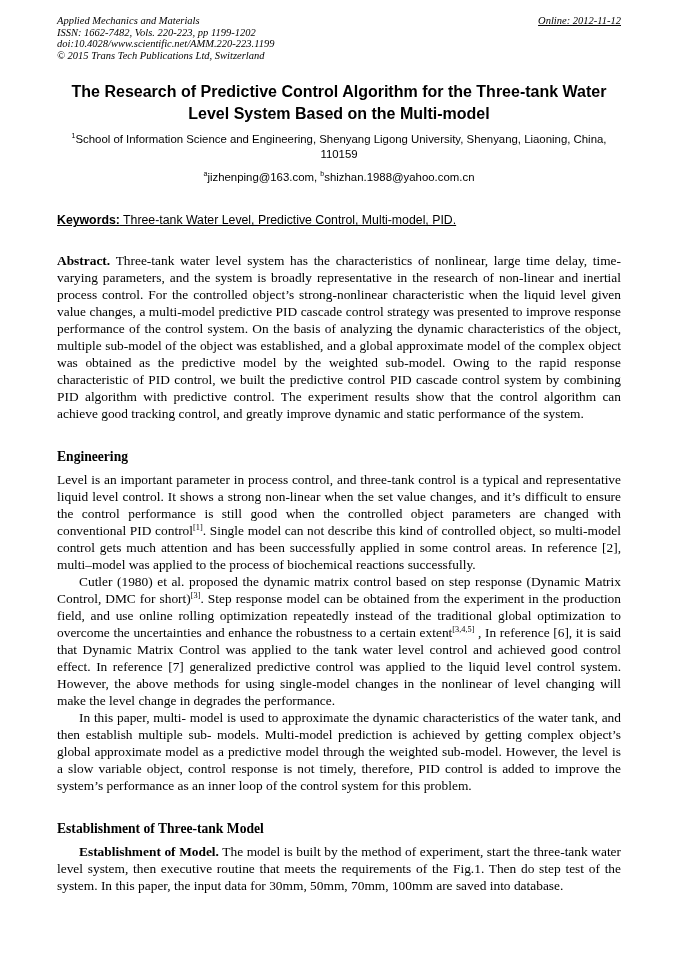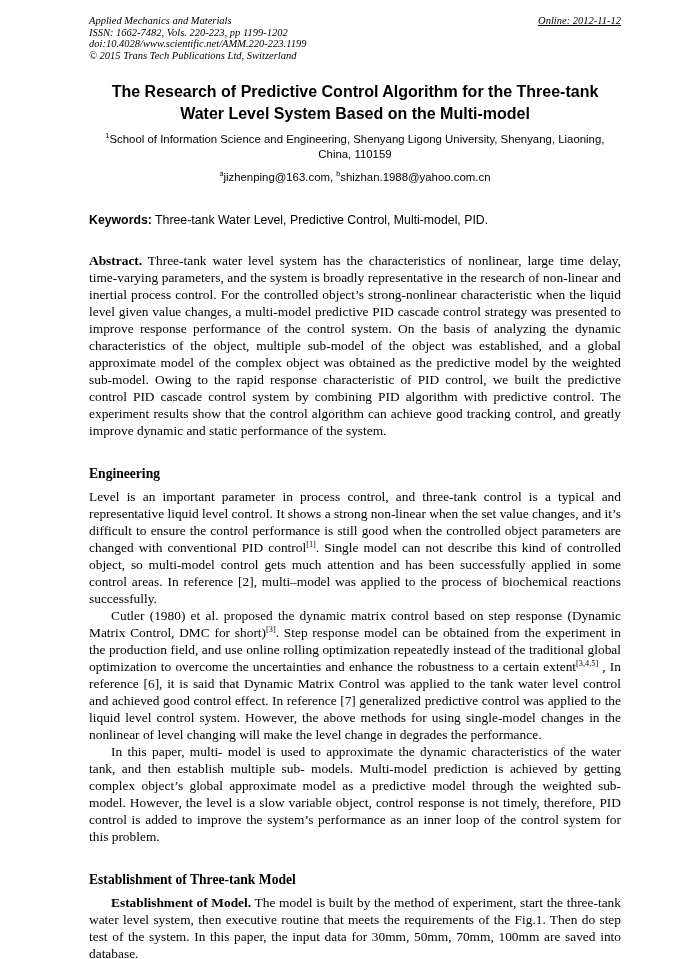--- a/index.html
+++ b/index.html
@@ -7,21 +7,21 @@
     padding: 0;
     background: #ffffff;
     width: 678px;
     height: 959px;
     overflow: hidden;
   }
   .page {
     box-sizing: border-box;
     width: 678px;
     height: 959px;
-    padding: 15px 57px 0 89px;
+    padding: 15px 57px 0 57px;
     color: #000000;
     background: #ffffff;
   }
   
   .jheader {
     display: flex;
     justify-content: space-between;
     align-items: flex-start;
     font: italic 10.5px/11.6px "Liberation Serif", serif;
   }
@@ -49,20 +49,21 @@
   }
   .emails {
     margin-top: 9px;
     text-align: center;
     font: 11.4px/15px "Liberation Sans", sans-serif;
   }
   
   .keywords {
     margin-top: 27px;
     font: 12.3px/16px "Liberation Sans", sans-serif;
+    text-decoration: underline;
   }
   .keywords b { font-weight: bold; }
   
   .abstract, .para {
     margin: 0;
     font: 13.4px/17px "Liberation Serif", serif;
     text-align: justify;
   }
   .abstract { margin-top: 24px; }
   .abstract b { font-weight: bold; }

